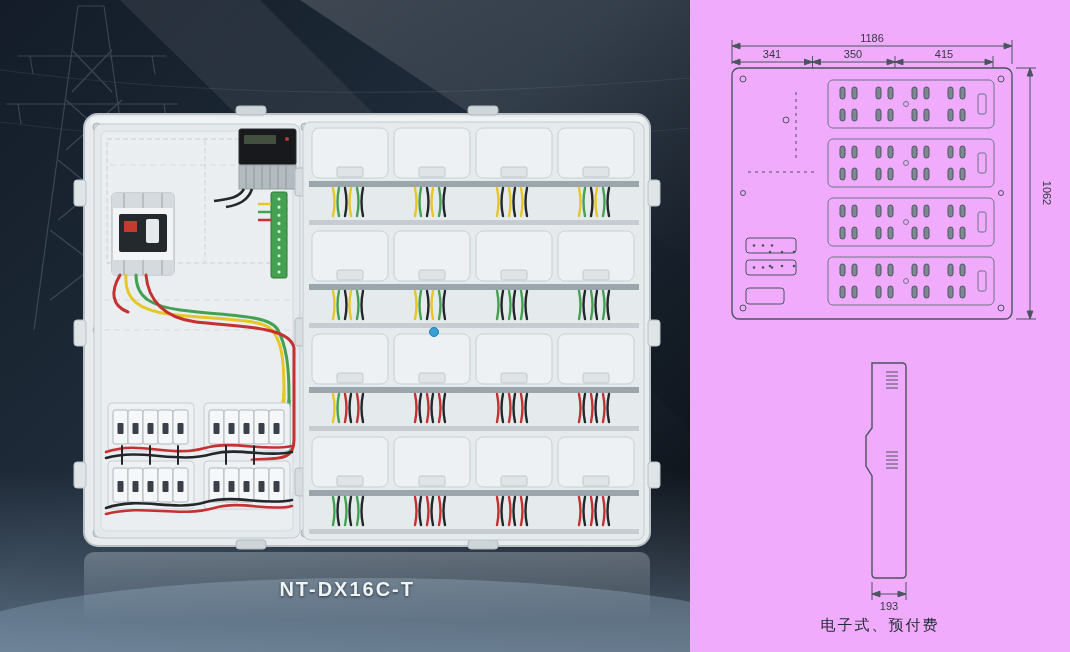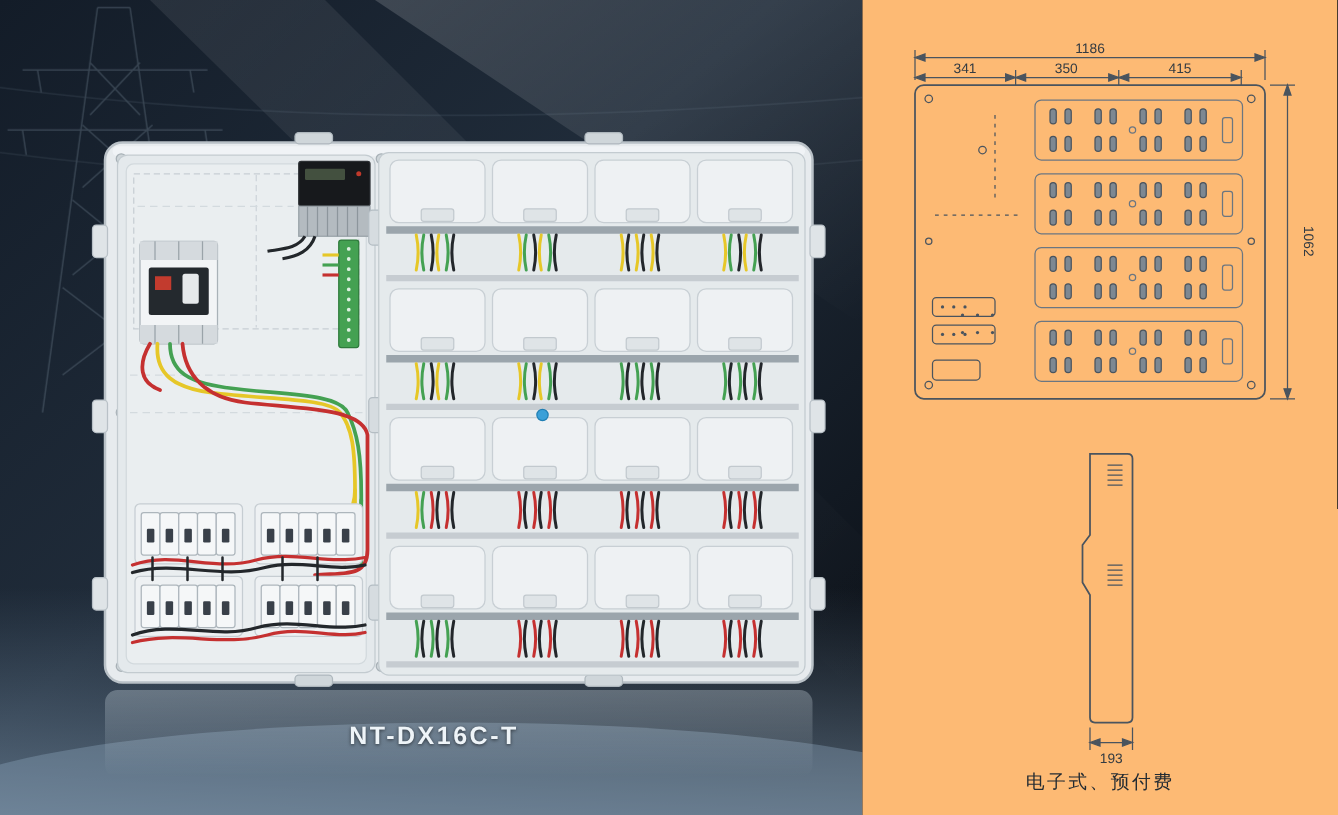--- a/index.html
+++ b/index.html
@@ -1,20 +1,20 @@
 <!DOCTYPE html>
 <html><head>
 <meta charset="utf-8">
 <style>
   html,body{margin:0;padding:0;background:#0b1119;}
   body{width:1070px;height:652px;overflow:hidden;font-family:"Liberation Sans",sans-serif;}
   .page{position:relative;width:1070px;height:652px;}
   .photo-panel{position:absolute;left:0;top:0;width:690px;height:652px;overflow:hidden;}
   .photo-panel svg{display:block;}
-  .drawing-panel{position:absolute;left:690px;top:0;width:380px;height:652px;background:#fdba74;overflow:hidden;}
+  .drawing-panel{position:absolute;left:690px;top:0;width:380px;height:652px;background:#f0abfc;overflow:hidden;}
   .model-label{position:absolute;left:195px;top:578px;width:220px;text-align:right;
     color:#eef4f8;font-size:20px;font-weight:bold;letter-spacing:2px;
     text-shadow:0 1px 3px rgba(0,0,0,.6);}
   .caption{position:absolute;left:0;top:616px;width:380px;text-align:center;
     color:#232b32;font-size:15px;letter-spacing:2px;}
   .dimtext{font-size:11px;fill:#333b42;}
 </style>
 </head>
 <body>
 

